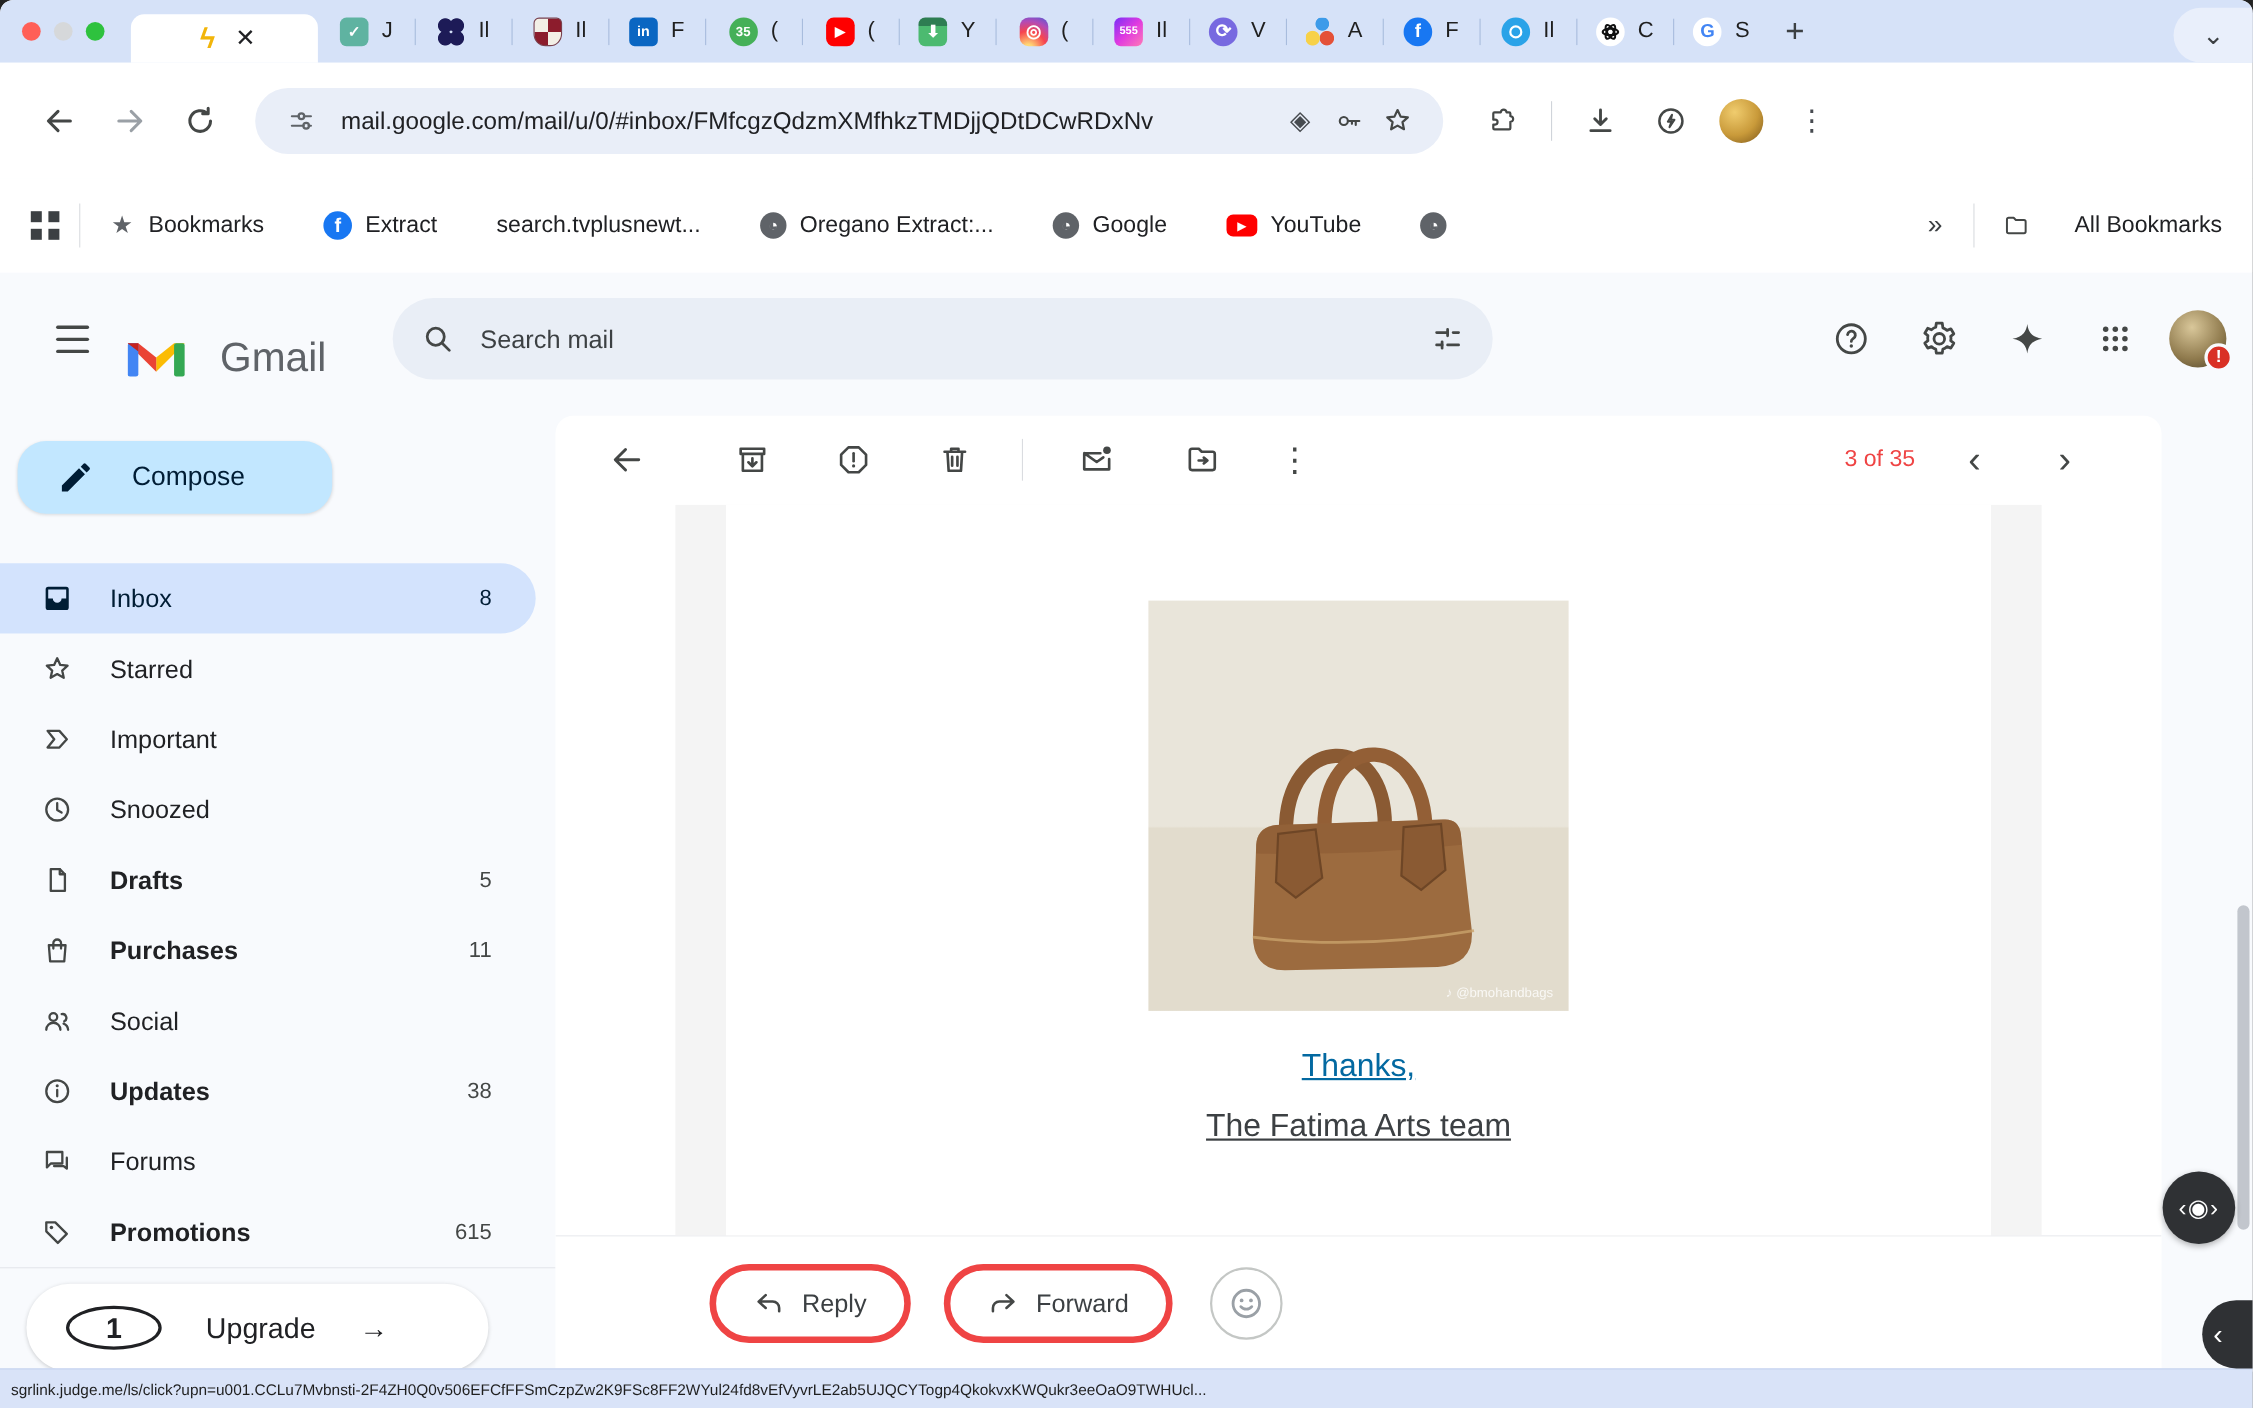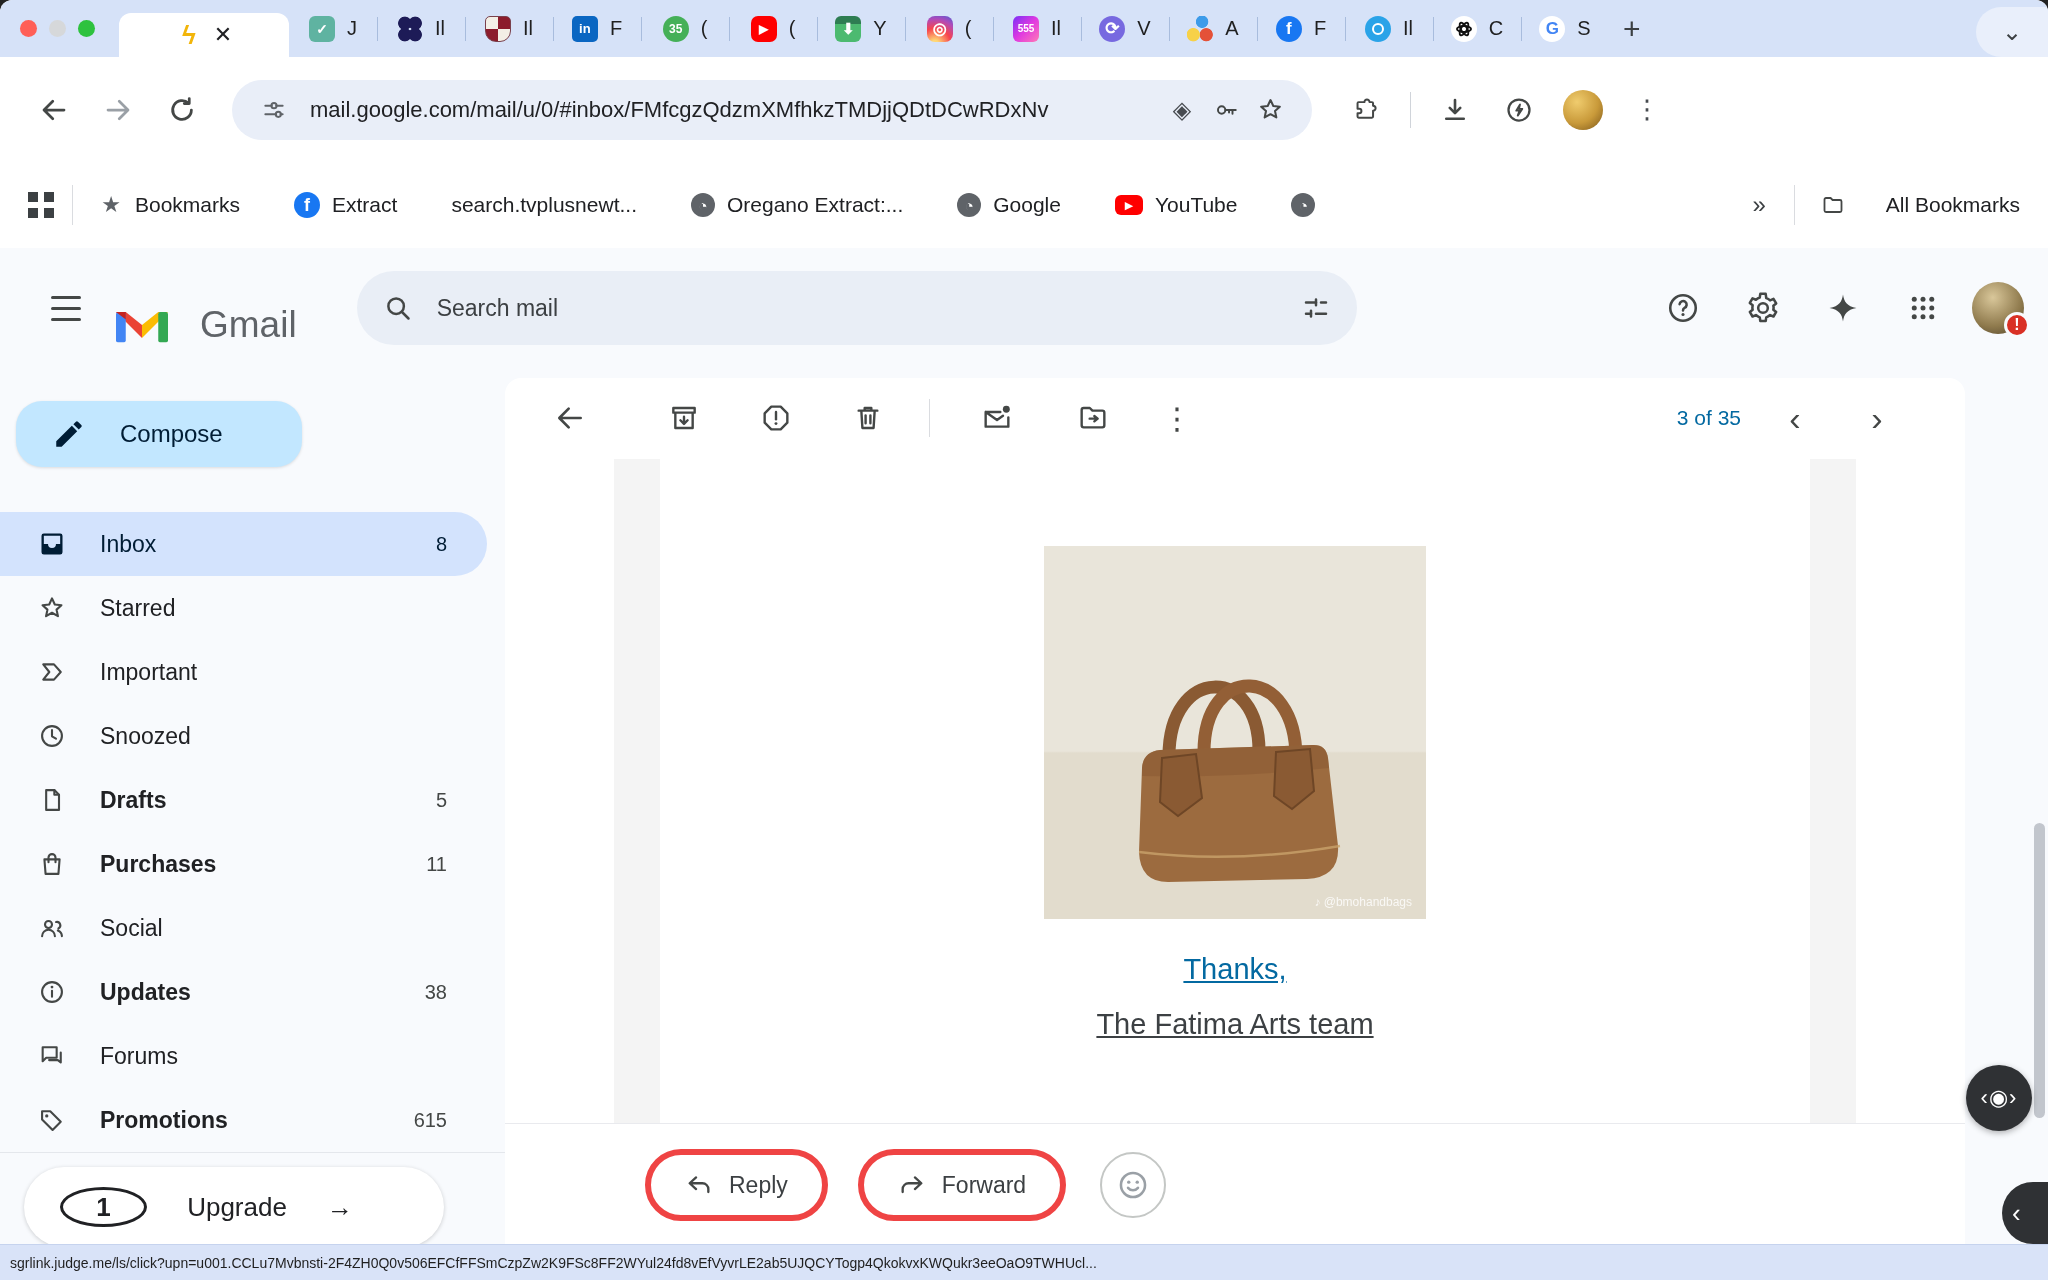--- a/index.html
+++ b/index.html
@@ -107,21 +107,21 @@
   .upg-one{width:40px;height:40px;border-radius:50%;border:3px solid #202124;display:flex;align-items:center;justify-content:center;font-size:22px;font-weight:bold;color:#202124;}
   .upgrade span{font-size:26px;color:#202124;flex:1;}
   .upg-arrow{font-size:34px;color:#202124;}
 
   
   .card{width:1460px;margin-top:10px;background:#fff;border-radius:16px 16px 0 0;display:flex;flex-direction:column;overflow:hidden;}
   .mtoolbar{height:82px;display:flex;align-items:center;padding:0 30px;gap:4px;}
   .tic{width:70px;height:70px;display:flex;align-items:center;justify-content:center;border-radius:50%;color:#444746;}
   .m-sep{width:1px;height:38px;background:#dadce0;margin:0 10px;}
   .pager{margin-left:auto;display:flex;align-items:center;gap:26px;padding-right:30px;}
-  .pager .ptext{font-size:21px;color:#0369a1;}
+  .pager .ptext{font-size:21px;color:#ef4444;}
   .pchev{font-size:34px;color:#444746;width:56px;height:56px;display:flex;align-items:center;justify-content:center;}
   .mailview{flex:1;position:relative;}
   .email-frame{width:1242px;margin:0 auto;height:664px;background:#f4f4f4;}
   .email-inner{width:1150px;margin:0 auto;height:100%;background:#fff;text-align:center;padding-top:87px;}
   .product{width:382px;height:373px;margin:0 auto;position:relative;background:linear-gradient(#e9e5da 55%,#e2dccd 55.5%);}
   .watermark{position:absolute;right:14px;bottom:10px;font-size:12px;color:rgba(255,255,255,.8);}
   .thanks{margin-top:34px;font-size:29px;color:#0369a1;text-decoration:underline;}
   .sig{margin-top:22px;font-size:29px;color:#3c4043;text-decoration:underline;}
   .act-divider{height:1px;background:#e9eaee;}
   .actions{height:125px;display:flex;align-items:center;padding-left:140px;gap:30px;}

